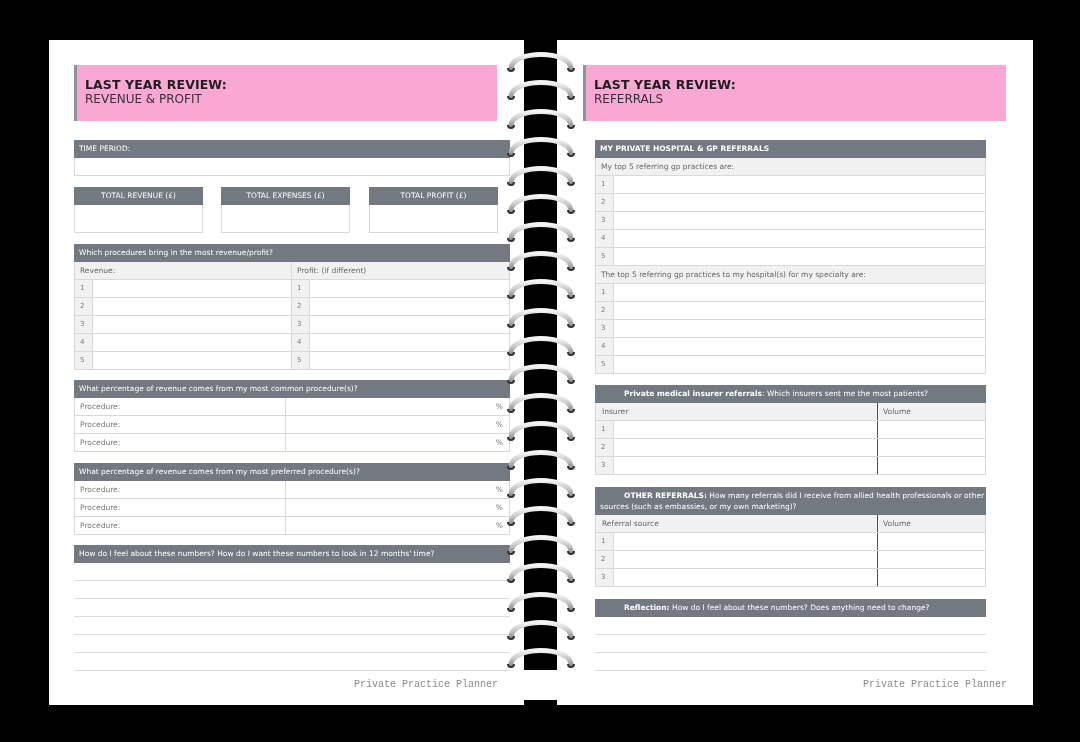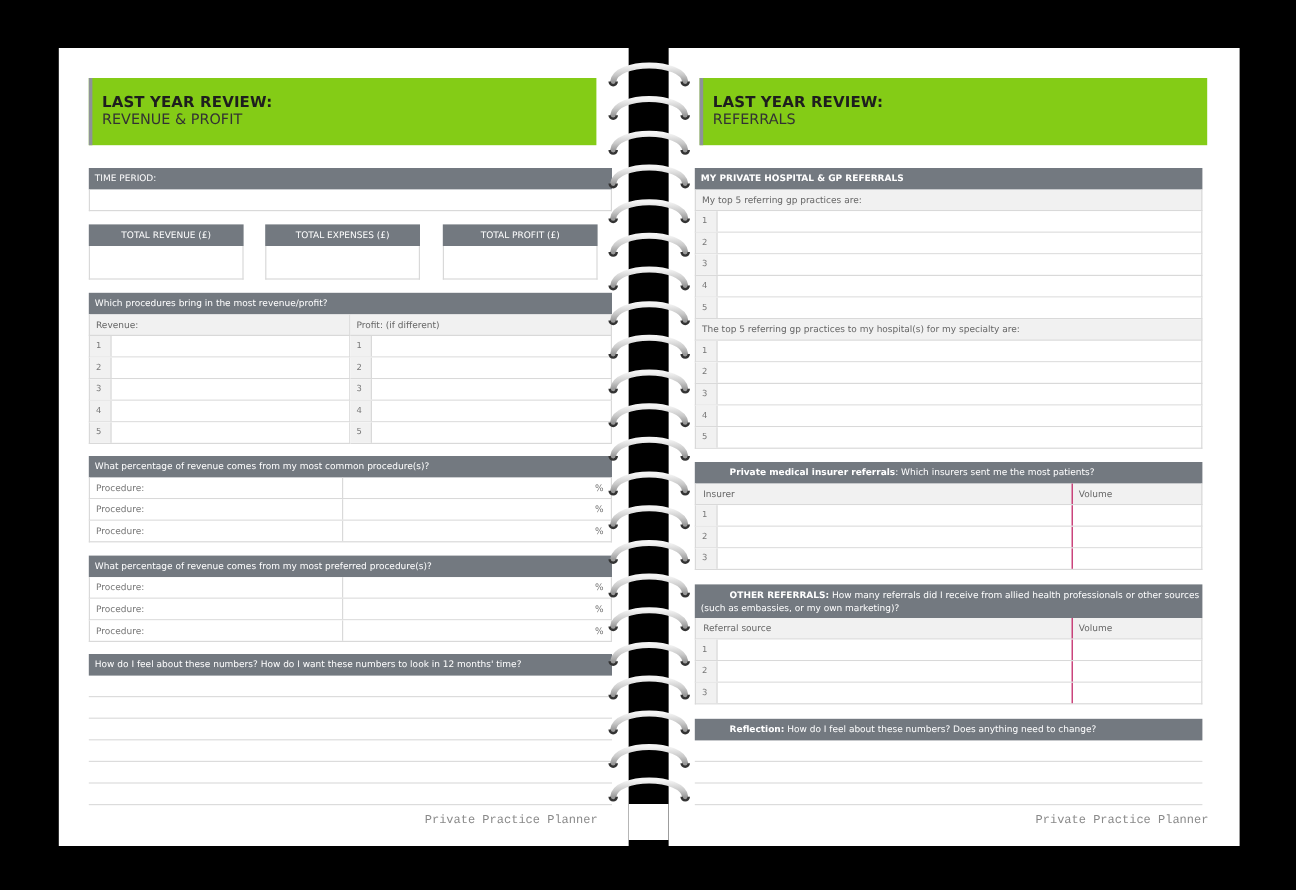--- a/index.html
+++ b/index.html
@@ -3,29 +3,29 @@
 <meta charset="utf-8">
 <style>
   * { box-sizing: border-box; margin: 0; padding: 0; }
   html, body { width: 1080px; height: 742px; background: #000; overflow: hidden; }
   body { position: relative; font-family: "DejaVu Sans", "Liberation Sans", sans-serif; color: #5f656b; }
 
   .page { position: absolute; top: 40px; background: #fff; height: 665px; }
   .page.left { left: 49px; width: 475px; }
   .page.right { left: 557px; width: 476px; }
 
-  .title-box { position: absolute; top: 25px; height: 56px; background: #84cc16; border-left: 3px solid #8e9398; padding: 12px 0 0 8px; }
+  .title-box { position: absolute; top: 25px; height: 56px; background: #f9a8d4; border-left: 3px solid #8e9398; padding: 12px 0 0 8px; }
   .page.left .title-box { left: 25px; width: 423px; }
   .page.right .title-box { left: 26px; width: 423px; }
   .title-box .t1 { font-weight: bold; font-size: 12.5px; color: #1e1e1e; letter-spacing: 0.1px; line-height: 15px; }
   .title-box .t2 { font-size: 12px; color: #333; line-height: 15px; }
 
   .sec { position: absolute; }
   .page.left .sec { left: 25px; width: 436px; }
-  .page.right .sec { left: 22px; width: 423px; }
+  .page.right .sec { left: 38px; width: 391px; }
 
   .hdr { background: #737980; color: #fff; font-size: 7.5px; height: 18px; line-height: 18px; padding-left: 5px; white-space: nowrap; overflow: hidden; }
   .hdr b { font-weight: bold; padding-left: 24px; }
   .hdr.two { height: 28px; line-height: 11px; padding-top: 3px; white-space: normal; }
 
   .cell-box { border: 1px solid #d9d9d9; border-top: none; background: #fff; }
   .subhdr { background: #f1f1f1; font-size: 7.5px; height: 18px; line-height: 18px; padding-left: 5px; border: 1px solid #d9d9d9; border-top: none; color: #666; }
 
   .row { display: flex; height: 18px; border: 1px solid #d9d9d9; border-top: none; background: #fff; }
   .row .num { width: 18px; background: #f1f1f1; border-right: 1px solid #d9d9d9; font-size: 7px; line-height: 17px; padding-left: 5px; color: #777; }

